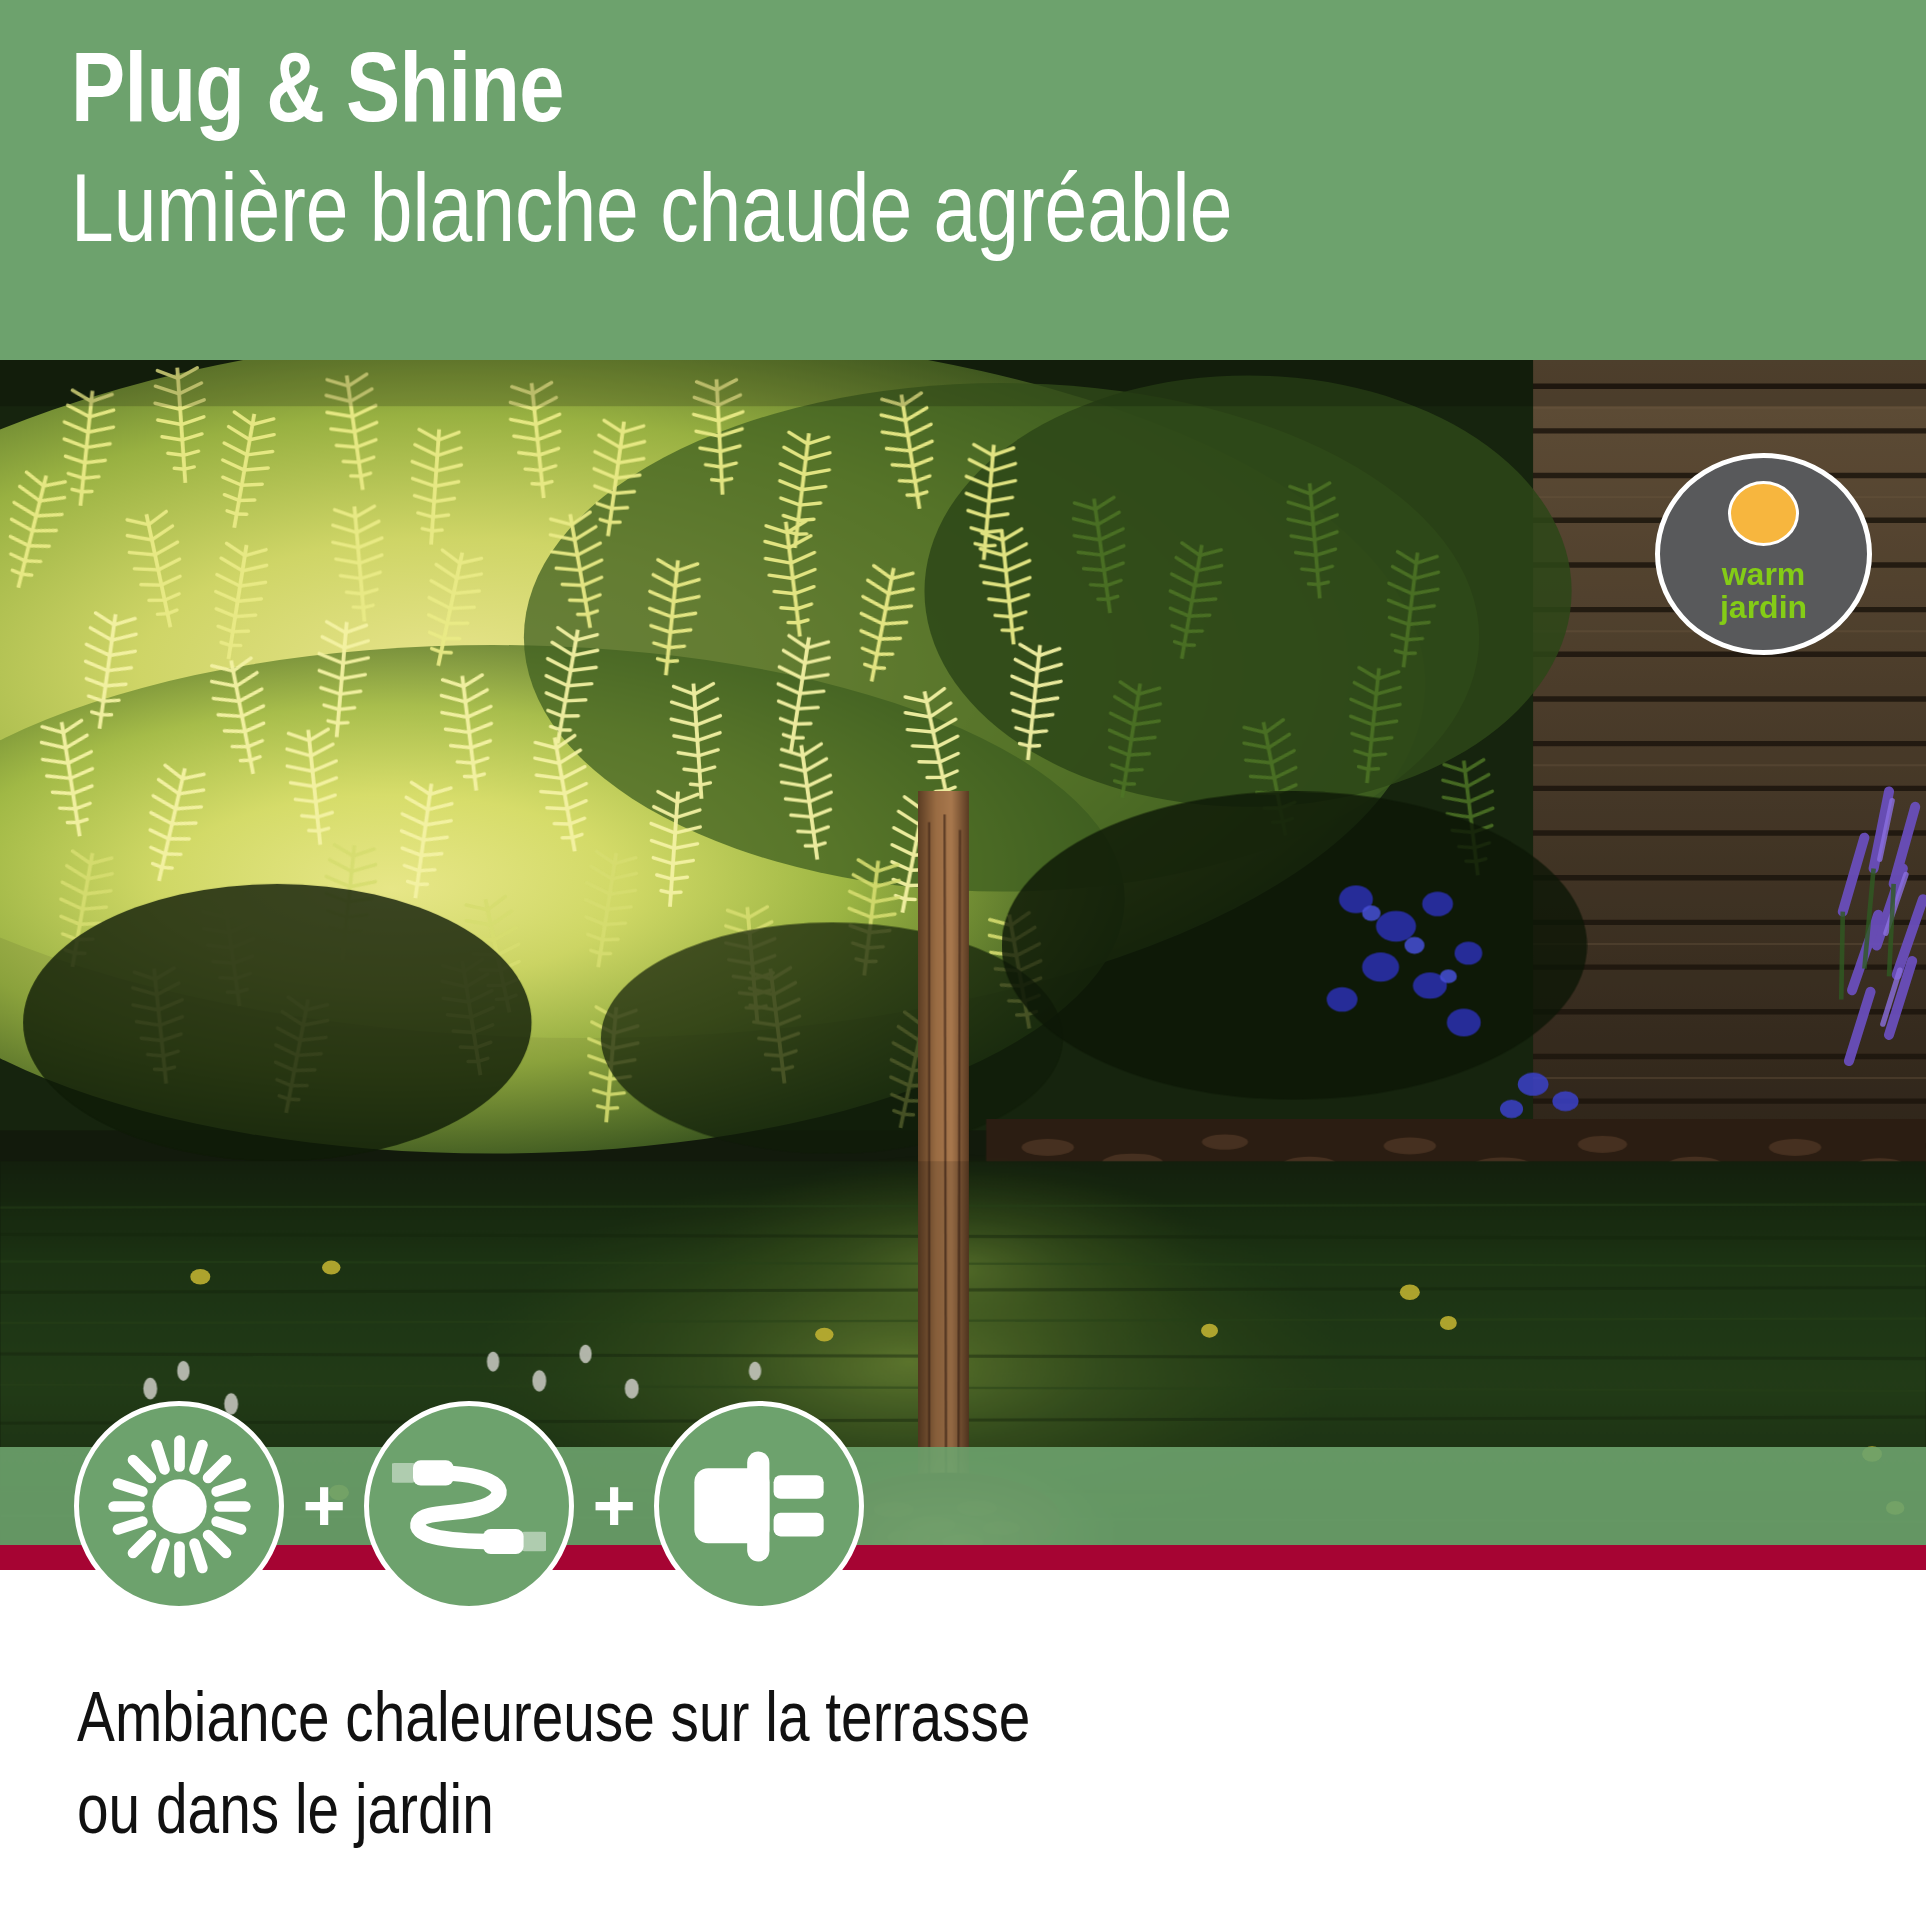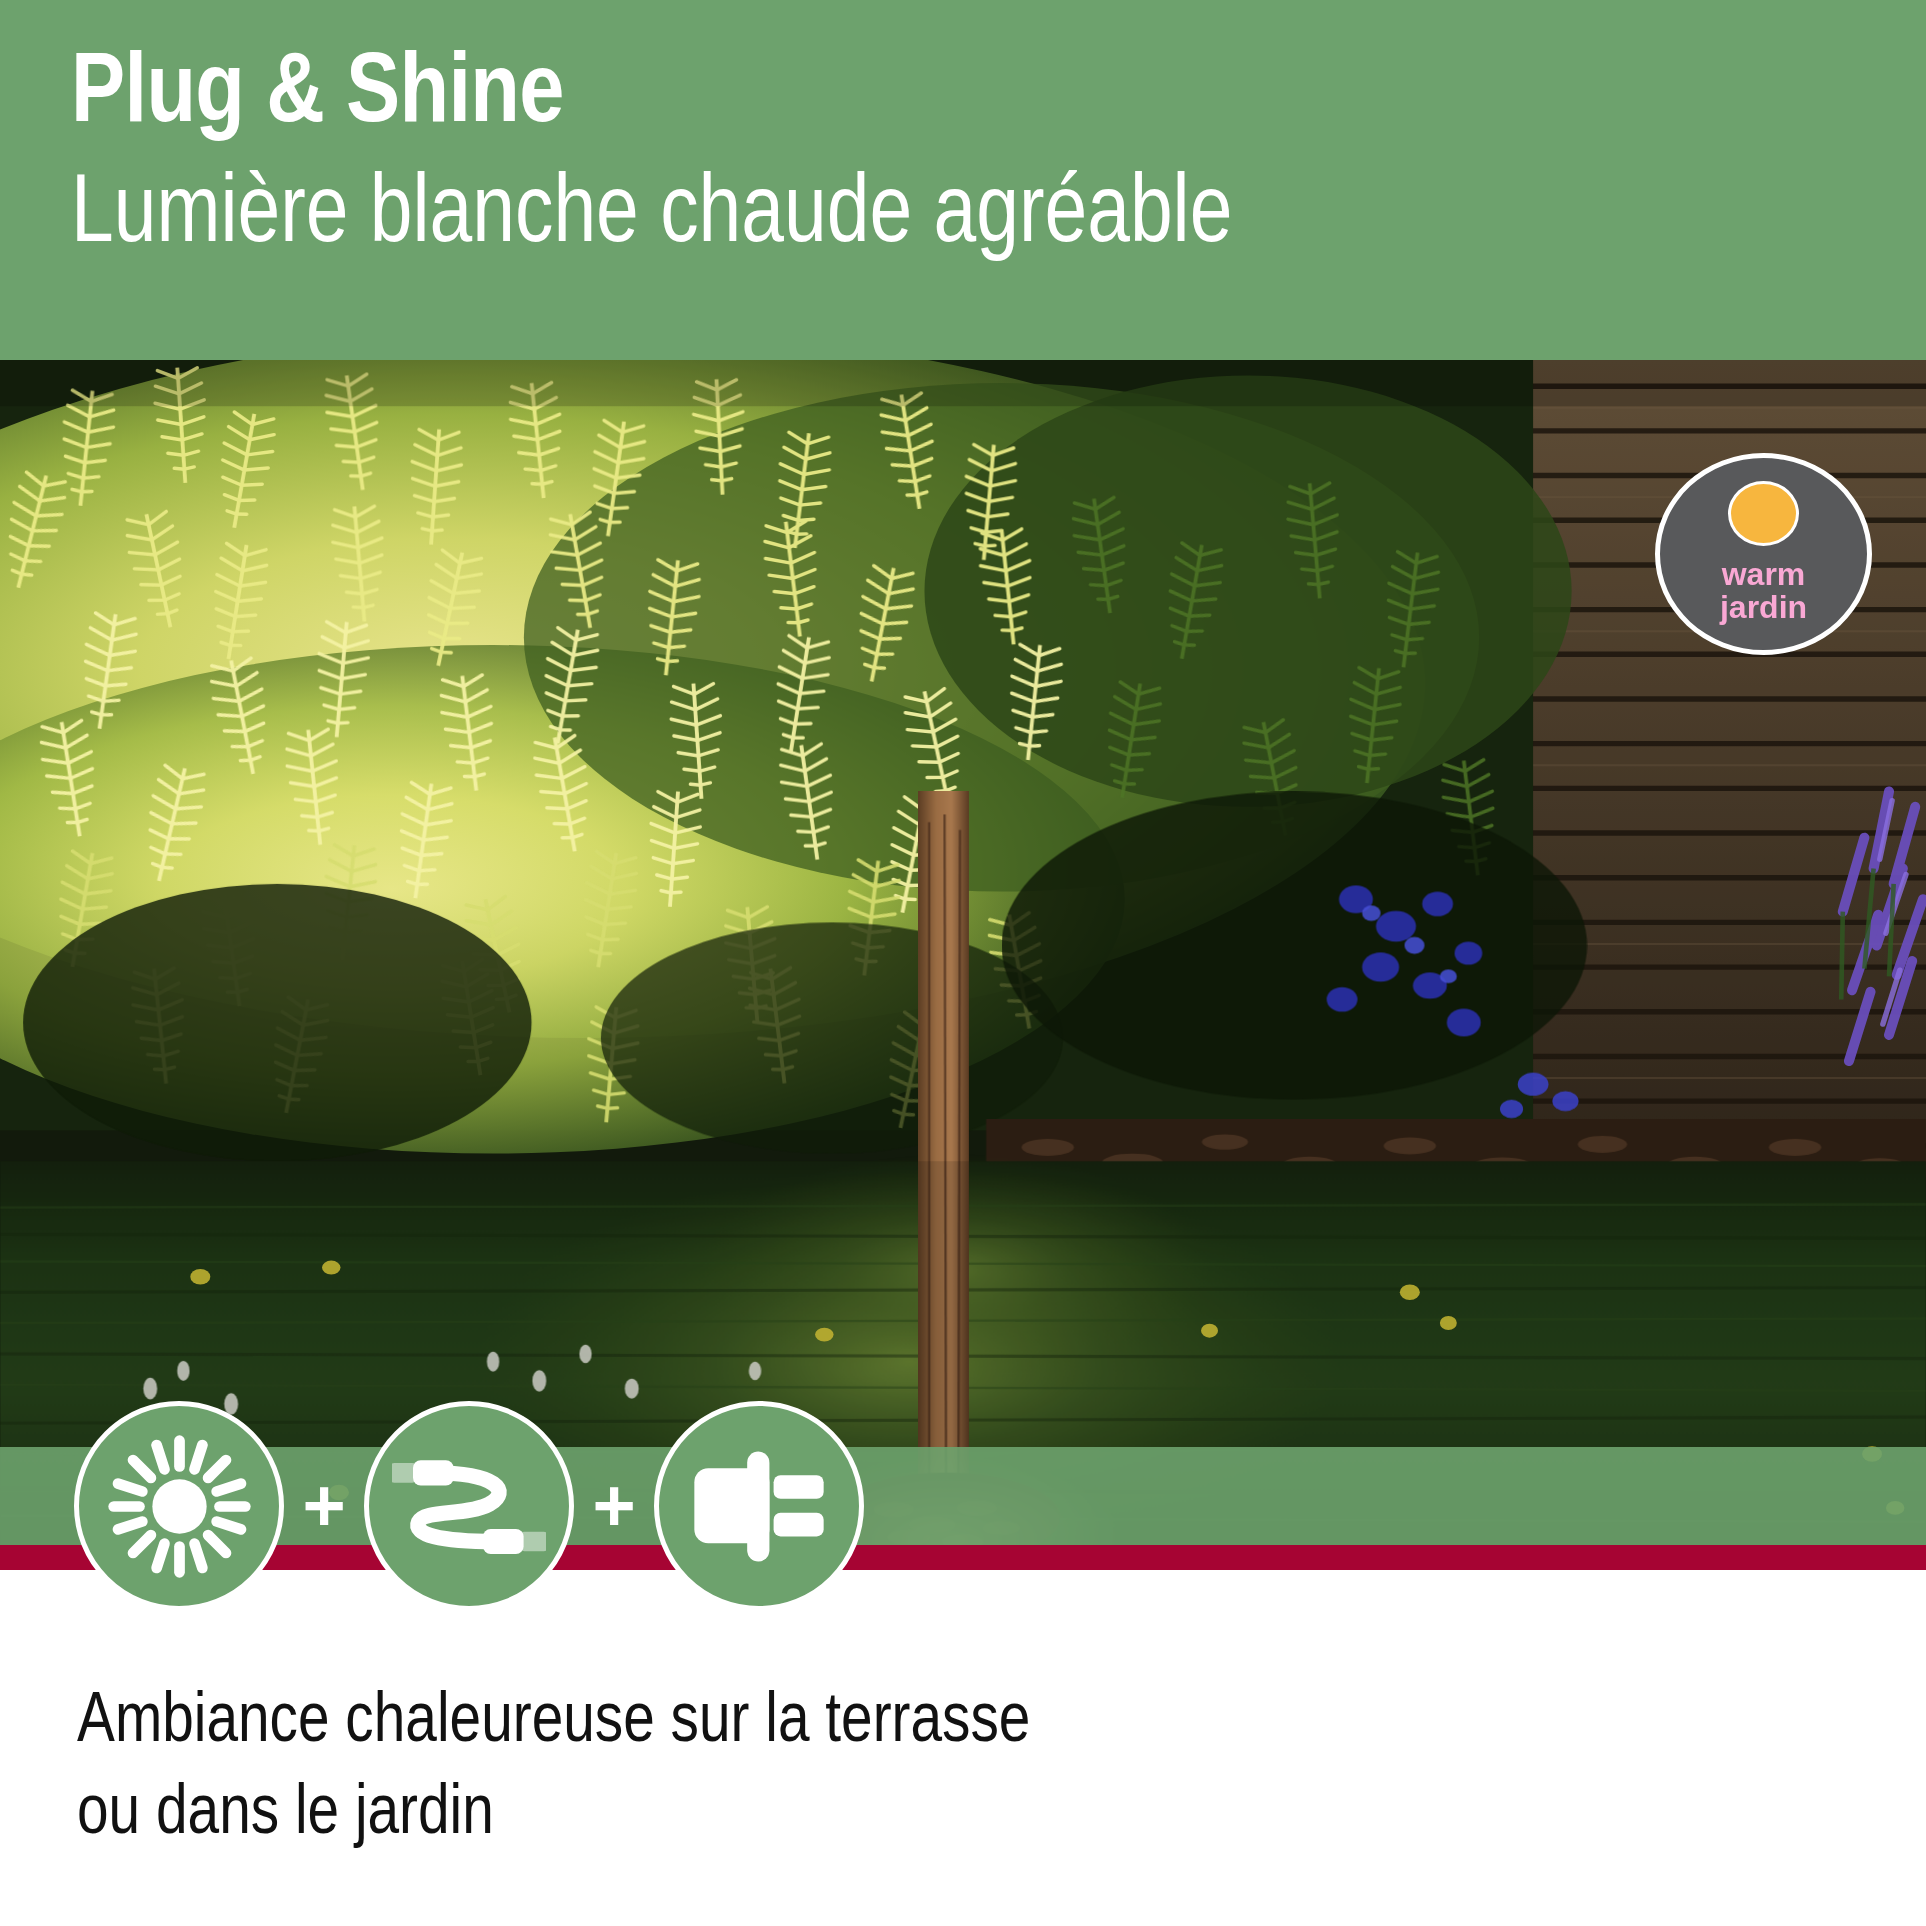--- a/index.html
+++ b/index.html
@@ -57,21 +57,21 @@
     border:5.4px solid #ffffff;
     box-sizing:border-box;
     display:flex;flex-direction:column;align-items:center;
     padding-top:23px;
   }
   .badge-dot{
     width:71px;height:65px;border-radius:50%;
     background:#f7b63e;border:3.1px solid #ffffff;box-sizing:border-box;
   }
   .badge-label{
-    margin-top:12.3px;color:#f9a8d4;font-weight:bold;font-size:32px;
+    margin-top:12.3px;color:#84cc16;font-weight:bold;font-size:32px;
     line-height:1.02;text-align:center;
     font-family:"Liberation Sans", sans-serif;
   }
 
   
   .band-green{
     position:absolute;left:0;top:1447px;width:1926px;height:98px;
     background:rgba(109,162,109,0.90);
   }
   .band-crimson{

